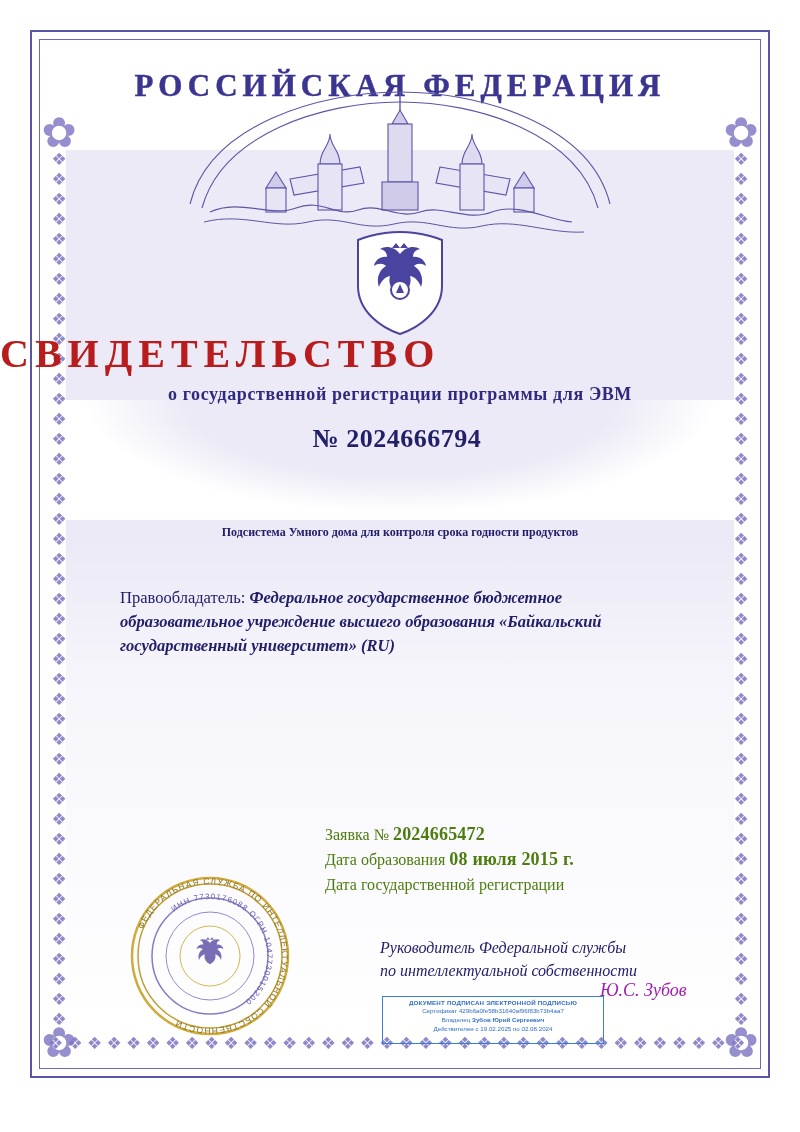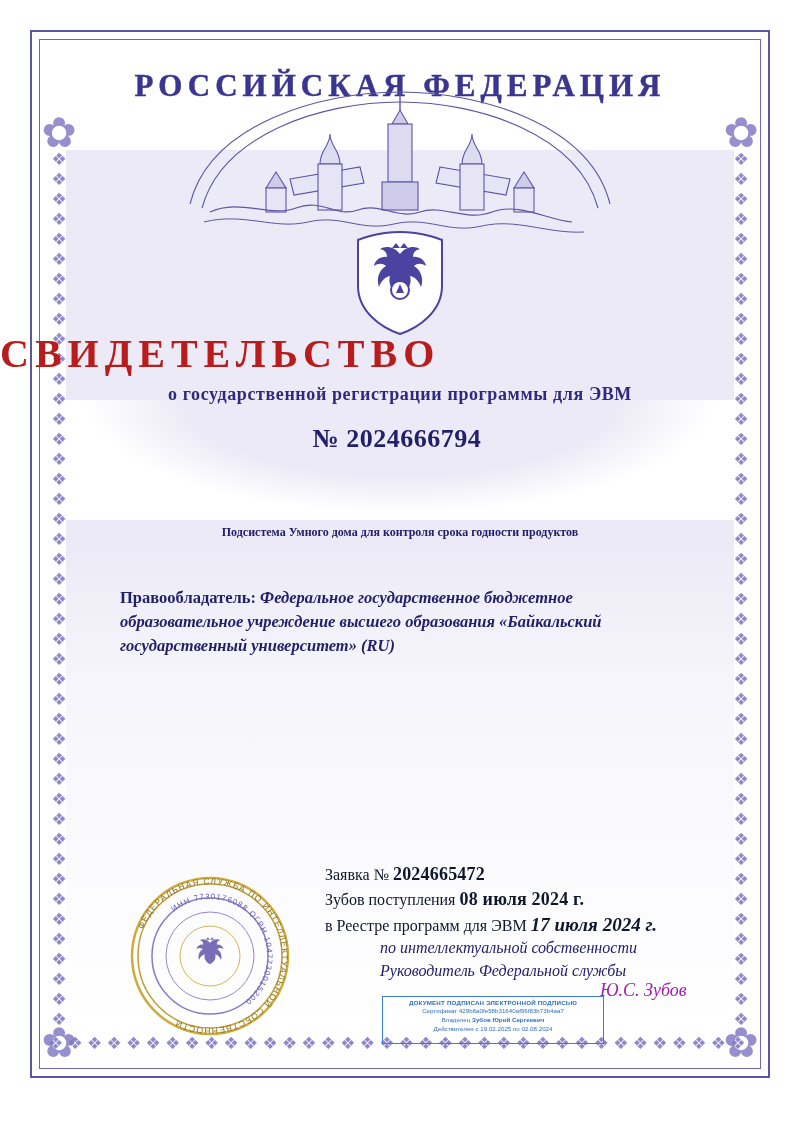--- a/index.html
+++ b/index.html
@@ -193,37 +193,37 @@
   }
 
   .field {
     position: absolute;
     left: 120px;
     width: 560px;
     font-size: 16.5px;
     line-height: 24px;
     color: #23206b;
   }
-  .field .label { font-weight: bold; text-align: right; }
+  .field .label { font-weight: normal; text-align: right; }
   .field .value {
     font-weight: bold;
     font-style: italic;
   }
   .holder { top: 586px; }
   .authors { top: 672px; }
 
   
   .details {
     position: absolute;
     left: 325px;
-    top: 862px;
+    top: 822px;
     width: 360px;
     font-size: 16px;
     line-height: 25px;
-    color: #0f172a;
+    color: #4d7c0f;
   }
   .details .row { white-space: nowrap; }
   .details b { font-size: 18px; letter-spacing: .2px; }
   .details .date-big {
     font-weight: bold;
     font-style: italic;
     font-size: 19px;
   }
 
   .signer {
@@ -446,32 +446,31 @@
     <span class="value">Федеральное государственное бюджетное образовательное учреждение высшего образования «Байкальский государственный университет» (RU)</span>
   </div>
 
 
   <div class="details">
     <div class="row">
       <span>Заявка №</span>
       <b>2024665472</b>
     </div>
     <div class="row">
-      <span>Зубов поступления</span>
-      <b>08 июля 2024 г.</b>
+      <span>Дата образования</span>
+      <b>08 июля 2015 г.</b>
     </div>
     <div class="row">
-      <span>в Реестре программ для ЭВМ</span>
-      <span class="date-big">17 июля 2024 г.</span>
+      <span>Дата государственной регистрации</span>
     </div>
   </div>
 
   <div class="signer">
+    <div>Руководитель Федеральной службы</div>
     <div>по интеллектуальной собственности</div>
-    <div>Руководитель Федеральной службы</div>
   </div>
   <div class="signer-name">Ю.С. Зубов</div>
 
   <div class="seal">
     <svg width="180" height="180" viewBox="0 0 180 180">
       <defs>
         <path id="sealOuterPath" d="M90,90 m-72,0 a72,72 0 1,1 144,0 a72,72 0 1,1 -144,0"></path>
         <path id="sealInnerPath" d="M90,90 m-57,0 a57,57 0 1,1 114,0 a57,57 0 1,1 -114,0"></path>
       </defs>
       <circle cx="90" cy="90" r="78" fill="none" stroke="#c9a227" stroke-width="2.5" opacity=".9"></circle>

